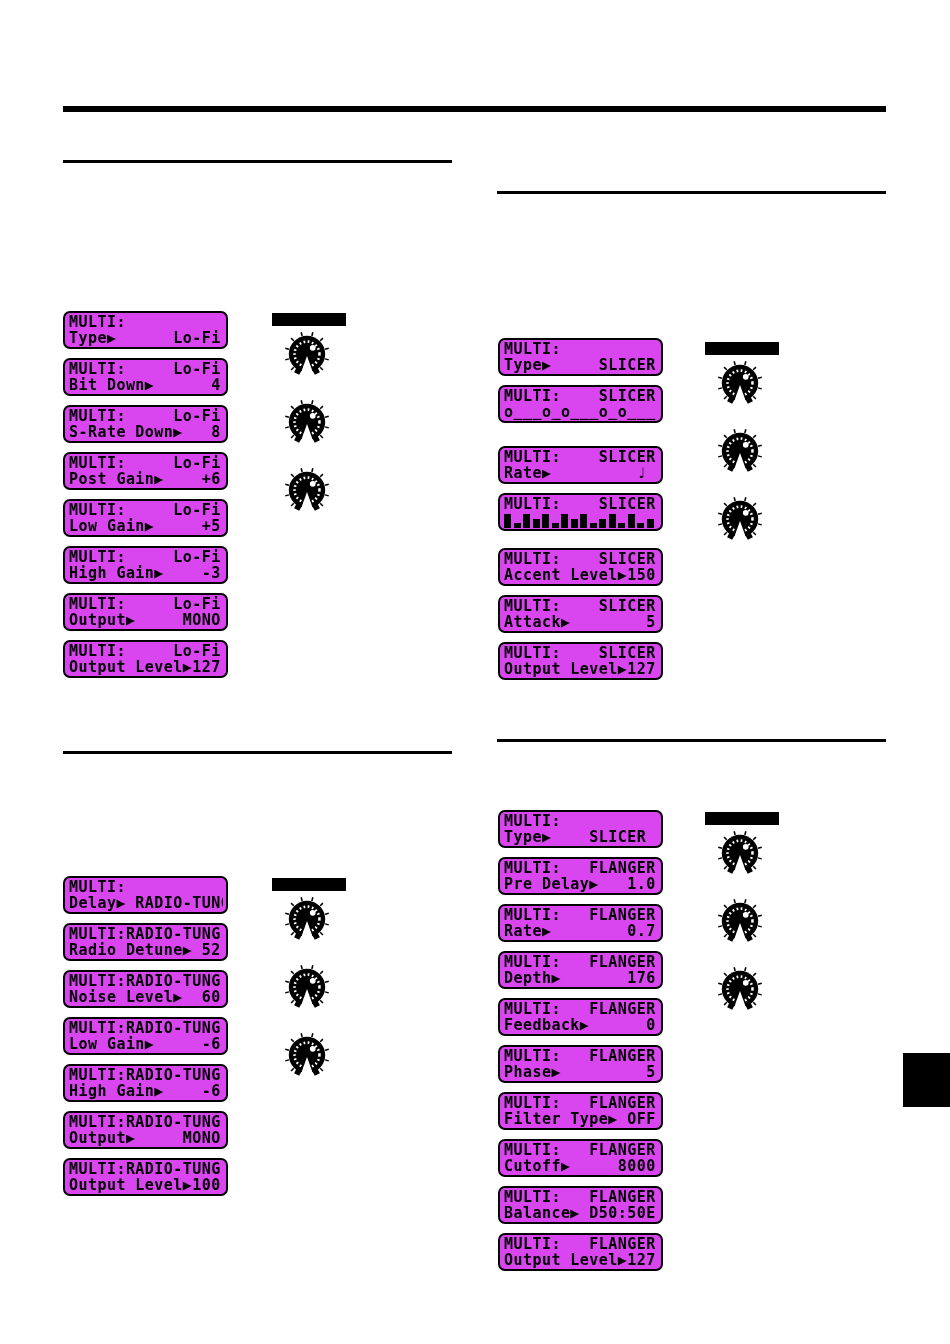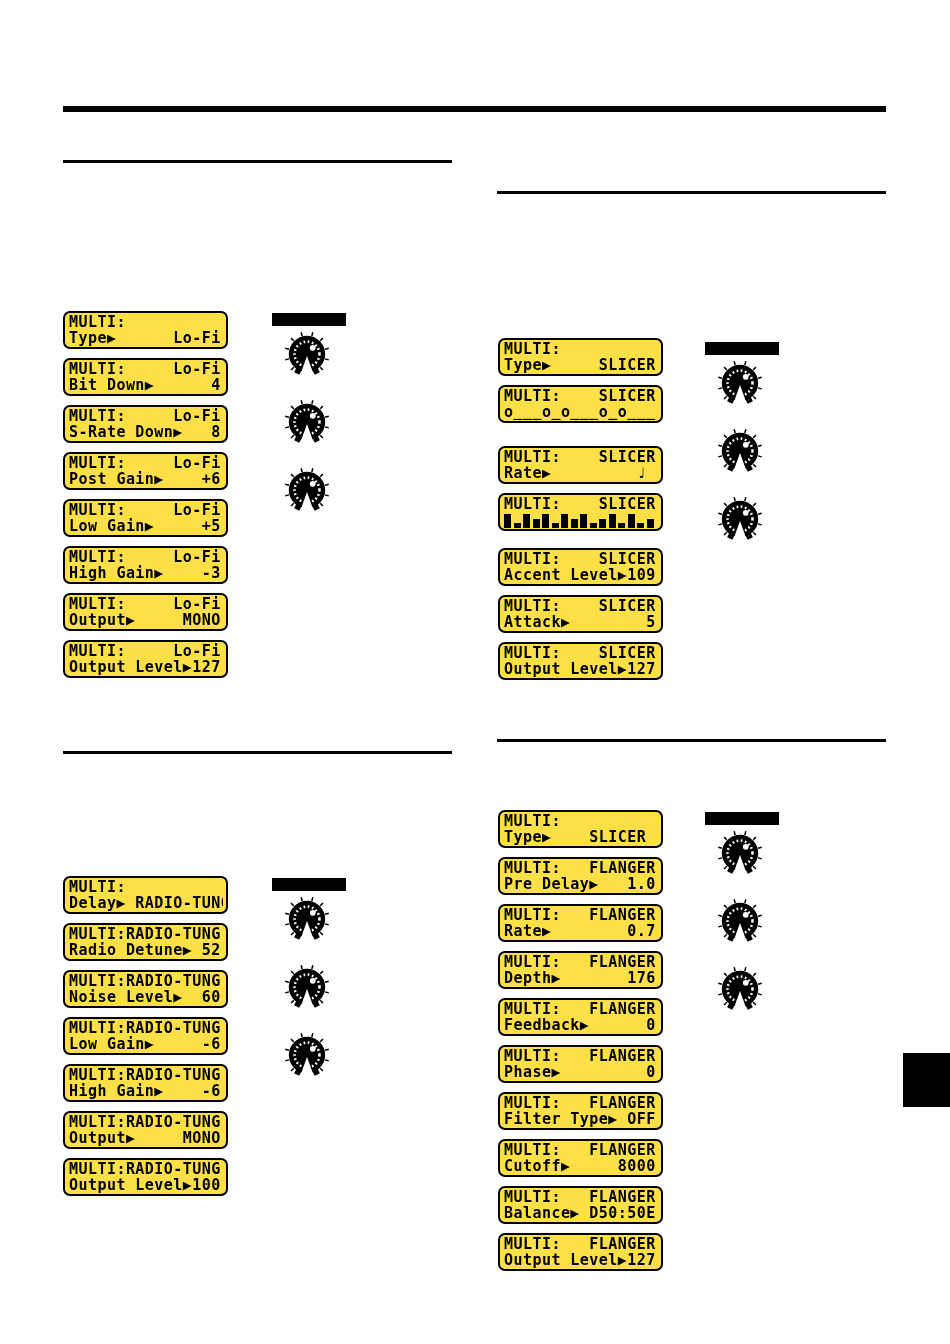--- a/index.html
+++ b/index.html
@@ -10,21 +10,21 @@
   .rule-lofi{left:63px;top:160px;width:389px;height:3px;}
   .rule-slicer{left:497px;top:191px;width:389px;height:3px;}
   .rule-radio{left:63px;top:751px;width:389px;height:3px;}
   .rule-flanger{left:497px;top:739px;width:389px;height:3px;}
   .stack{position:absolute;display:flex;flex-direction:column;row-gap:9px;}
   #stack-lofi{left:63px;top:311px;}
   #stack-slicer{left:498px;top:338px;}
   #stack-radio{left:63px;top:876px;}
   #stack-flanger{left:498px;top:810px;}
   .lcd{width:165px;height:38px;box-sizing:border-box;border:2px solid #000;border-radius:7px;
-       background:#fde047;padding:1px 3px 0 4px;
+       background:#d946ef;padding:1px 3px 0 4px;
        font-weight:700;font-size:15px;letter-spacing:.45px;}
   .lcd-line{white-space:pre;height:16px;line-height:16px;overflow:hidden;}
   .bars{display:flex;align-items:flex-end;column-gap:2.5px;height:15px;margin-top:1px;}
   .bar{width:7px;background:#000;}
   .knob-group{position:absolute;width:80px;height:212px;}
   #knobs-lofi{left:272px;top:313px;}
   #knobs-slicer{left:705px;top:342px;}
   #knobs-radio{left:272px;top:878px;}
   #knobs-flanger{left:705px;top:812px;}
   .knob-label{position:absolute;left:0;top:0;width:74px;height:13px;background:#000;}
@@ -88,21 +88,21 @@
       <div class="lcd">
     <div class="lcd-line">MULTI:    SLICER</div>
     <div class="lcd-line">Rate▶         ♩ </div>
   </div>
       <div class="lcd" style="margin-bottom: 8px;">
     <div class="lcd-line">MULTI:    SLICER</div>
     <div class="lcd-line bars"><div class="bar" style="height: 14px;"></div><div class="bar" style="height: 5px;"></div><div class="bar" style="height: 14px;"></div><div class="bar" style="height: 9px;"></div><div class="bar" style="height: 14px;"></div><div class="bar" style="height: 5px;"></div><div class="bar" style="height: 14px;"></div><div class="bar" style="height: 9px;"></div><div class="bar" style="height: 14px;"></div><div class="bar" style="height: 5px;"></div><div class="bar" style="height: 9px;"></div><div class="bar" style="height: 14px;"></div><div class="bar" style="height: 5px;"></div><div class="bar" style="height: 14px;"></div><div class="bar" style="height: 5px;"></div><div class="bar" style="height: 9px;"></div></div>
   </div>
       <div class="lcd">
     <div class="lcd-line">MULTI:    SLICER</div>
-    <div class="lcd-line">Accent Level▶109</div>
+    <div class="lcd-line">Accent Level▶150</div>
   </div>
       <div class="lcd">
     <div class="lcd-line">MULTI:    SLICER</div>
     <div class="lcd-line">Attack▶        5</div>
   </div>
       <div class="lcd">
     <div class="lcd-line">MULTI:    SLICER</div>
     <div class="lcd-line">Output Level▶127</div>
   </div>
     </div>
@@ -152,21 +152,21 @@
       <div class="lcd">
     <div class="lcd-line">MULTI:   FLANGER</div>
     <div class="lcd-line">Depth▶       176</div>
   </div>
       <div class="lcd">
     <div class="lcd-line">MULTI:   FLANGER</div>
     <div class="lcd-line">Feedback▶      0</div>
   </div>
       <div class="lcd">
     <div class="lcd-line">MULTI:   FLANGER</div>
-    <div class="lcd-line">Phase▶         0</div>
+    <div class="lcd-line">Phase▶         5</div>
   </div>
       <div class="lcd">
     <div class="lcd-line">MULTI:   FLANGER</div>
     <div class="lcd-line">Filter Type▶ OFF</div>
   </div>
       <div class="lcd">
     <div class="lcd-line">MULTI:   FLANGER</div>
     <div class="lcd-line">Cutoff▶     8000</div>
   </div>
       <div class="lcd">

